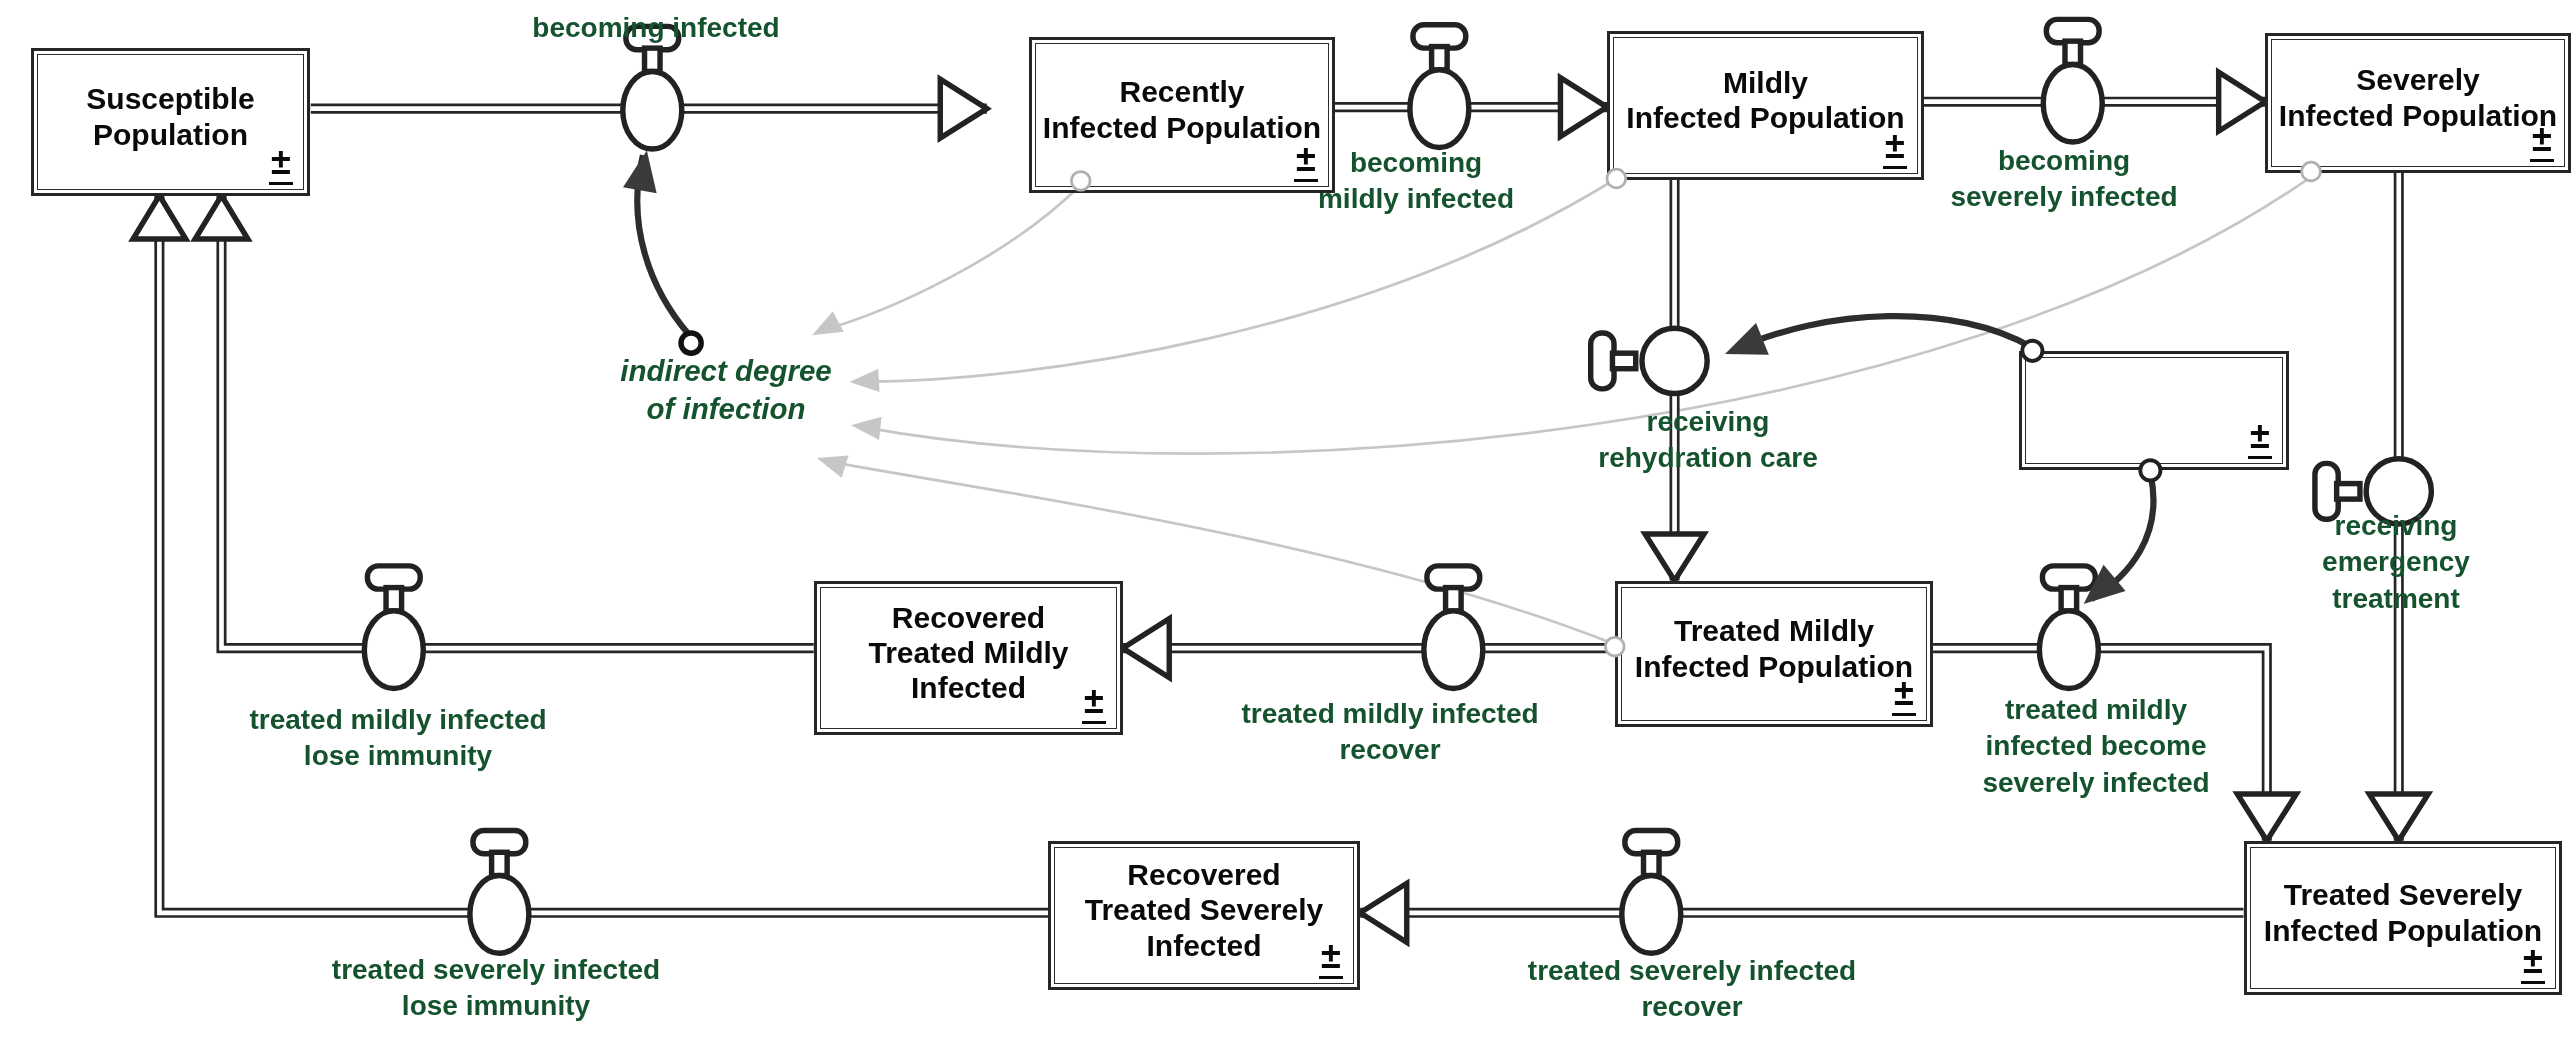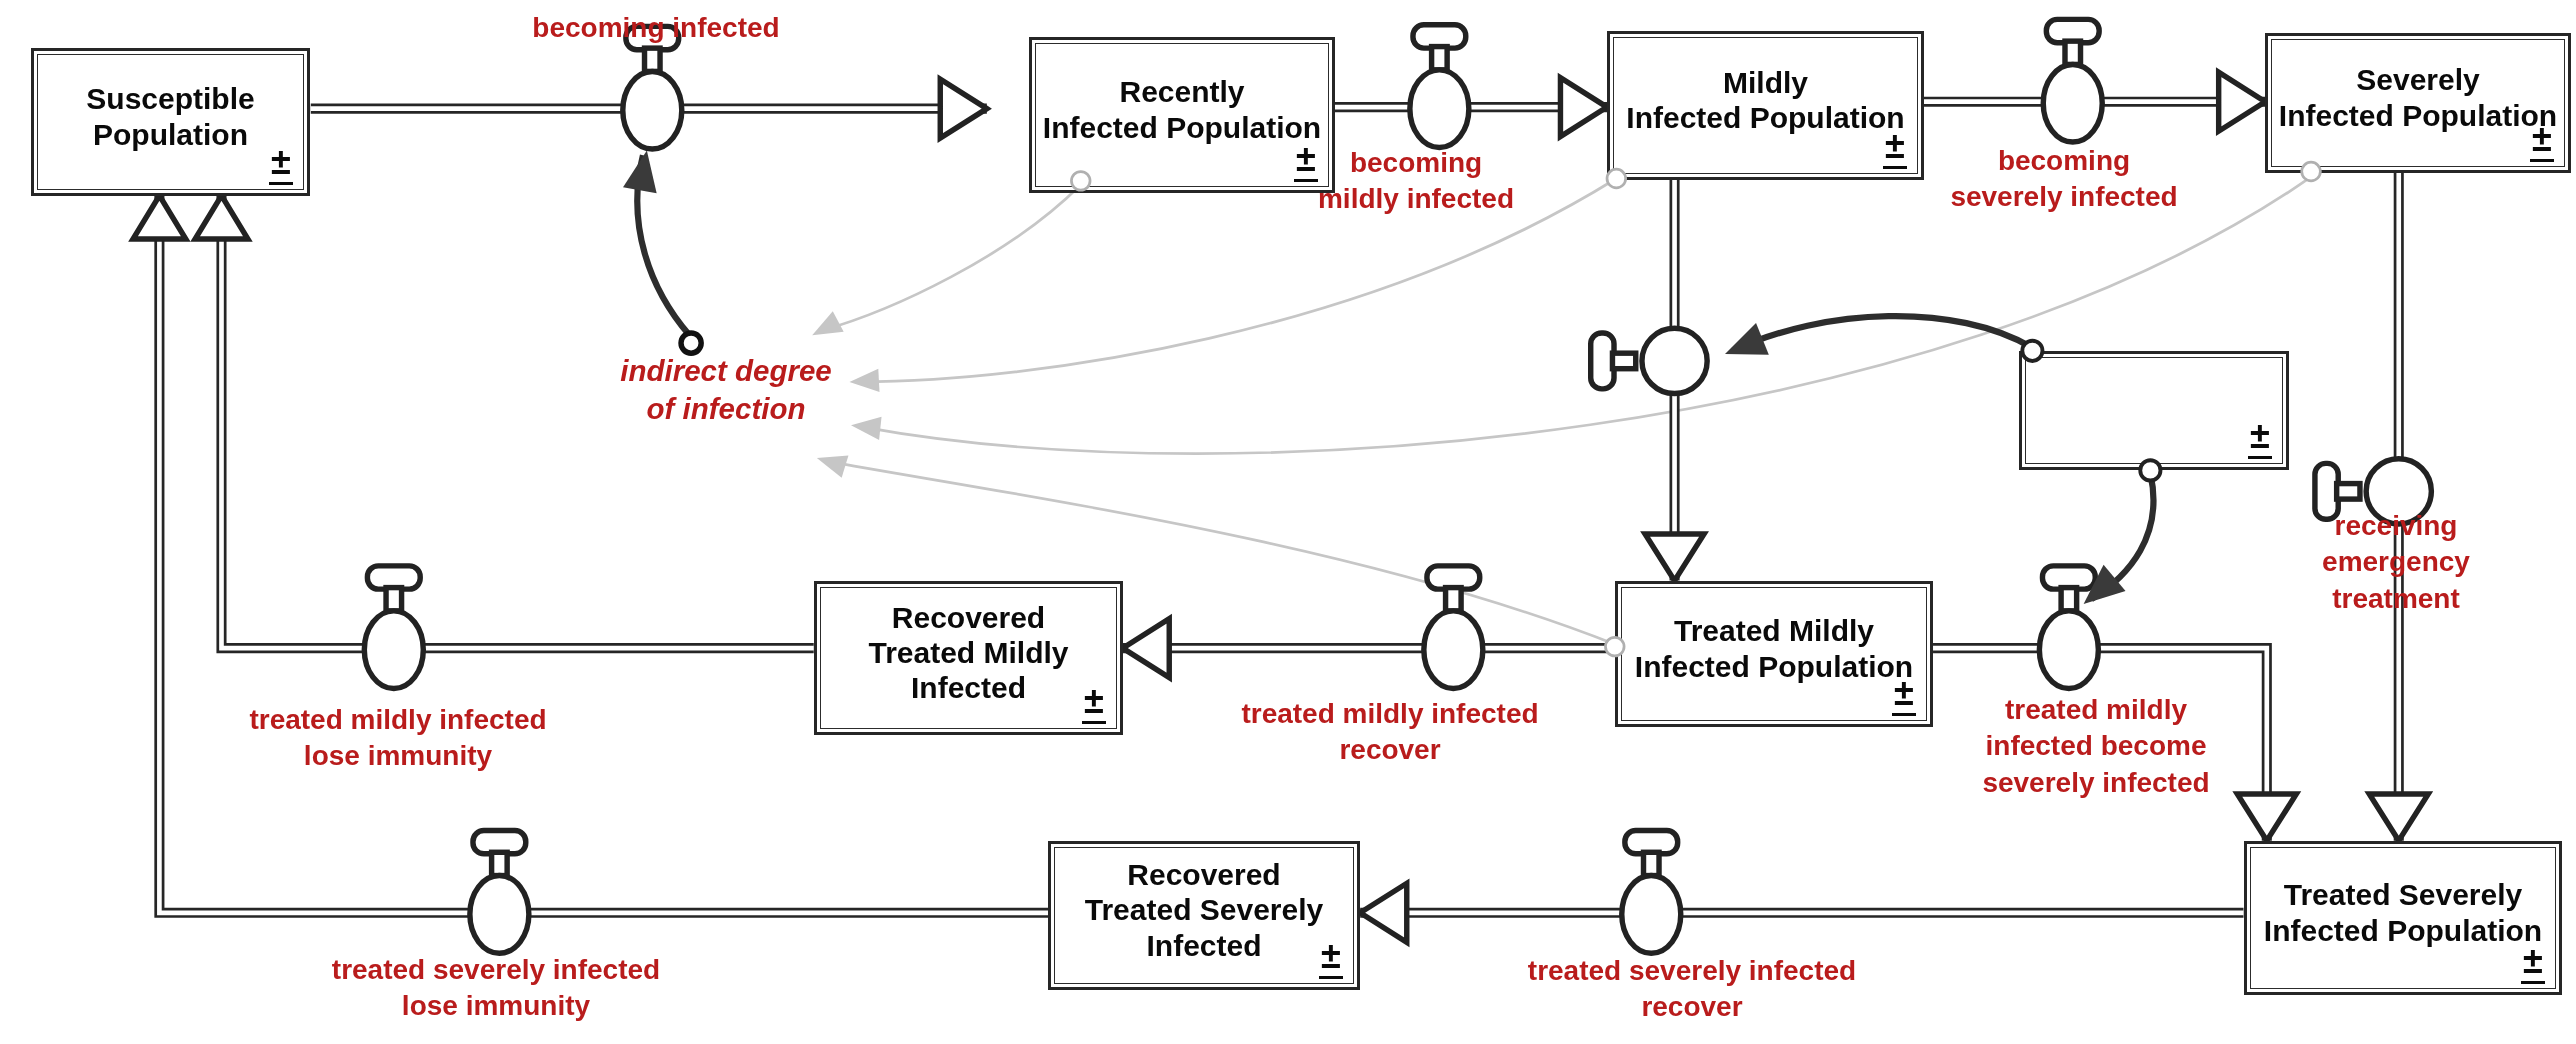--- a/index.html
+++ b/index.html
@@ -15,21 +15,21 @@
     position:absolute;left:0;top:0;right:0;bottom:11px;display:flex;align-items:center;justify-content:center;
     text-align:center;font-weight:bold;font-size:30px;line-height:1.17;white-space:pre-line;color:#0a0a0a;
   }
   .stock .pm{
     position:absolute;right:14px;bottom:7.8px;font-weight:bold;font-size:36px;line-height:1.0;
     color:#0a0a0a;border-bottom:3.9px solid #0a0a0a;padding:0 2.3px 2.3px 2.3px;
   }
   
   .flowlbl{
     position:absolute;transform:translate(-50%,-50%);text-align:center;font-weight:bold;
-    font-size:28px;line-height:1.3;white-space:pre-line;color:#b91c1c;
+    font-size:28px;line-height:1.3;white-space:pre-line;color:#14532d;
   }
   
   .pipe-dark{fill:none;stroke:#262626;stroke-width:13;}
   .pipe-white{fill:none;stroke:#ffffff;stroke-width:6;}
   .vpart{fill:#ffffff;stroke:#222222;stroke-width:7;}
   .ah{fill:#ffffff;stroke:#222222;stroke-width:7;stroke-linejoin:miter;}
   .glink{fill:none;stroke:#c6c6c6;stroke-width:3.5;}
   .garrow{fill:#c6c6c6;stroke:none;}
   .blink{fill:none;stroke:#2d2d2d;stroke-width:8;}
   .barrow{fill:#3a3a3a;stroke:none;}
@@ -254,20 +254,22 @@
     <div class="lbl">Treated Severely
 Infected Population</div>
     <div class="pm">±</div>
   </div>
 
   <div class="flowlbl" style="left:656px;top:28px;">becoming infected</div>
   <div class="flowlbl" style="left:1416px;top:181px;">becoming
 mildly infected</div>
   <div class="flowlbl" style="left:2064px;top:179px;">becoming
 severely infected</div>
+  <div class="flowlbl" style="left:1708px;top:440px;">receiving
+rehydration care</div>
   <div class="flowlbl" style="left:2396px;top:563px;">receiving emergency
 treatment</div>
   <div class="flowlbl" style="left:2096px;top:747px;">treated mildly
 infected become
 severely infected</div>
   <div class="flowlbl" style="left:1390px;top:732px;">treated mildly infected
 recover</div>
   <div class="flowlbl" style="left:398px;top:738px;">treated mildly infected
 lose immunity</div>
   <div class="flowlbl" style="left:1692px;top:989px;">treated severely infected

